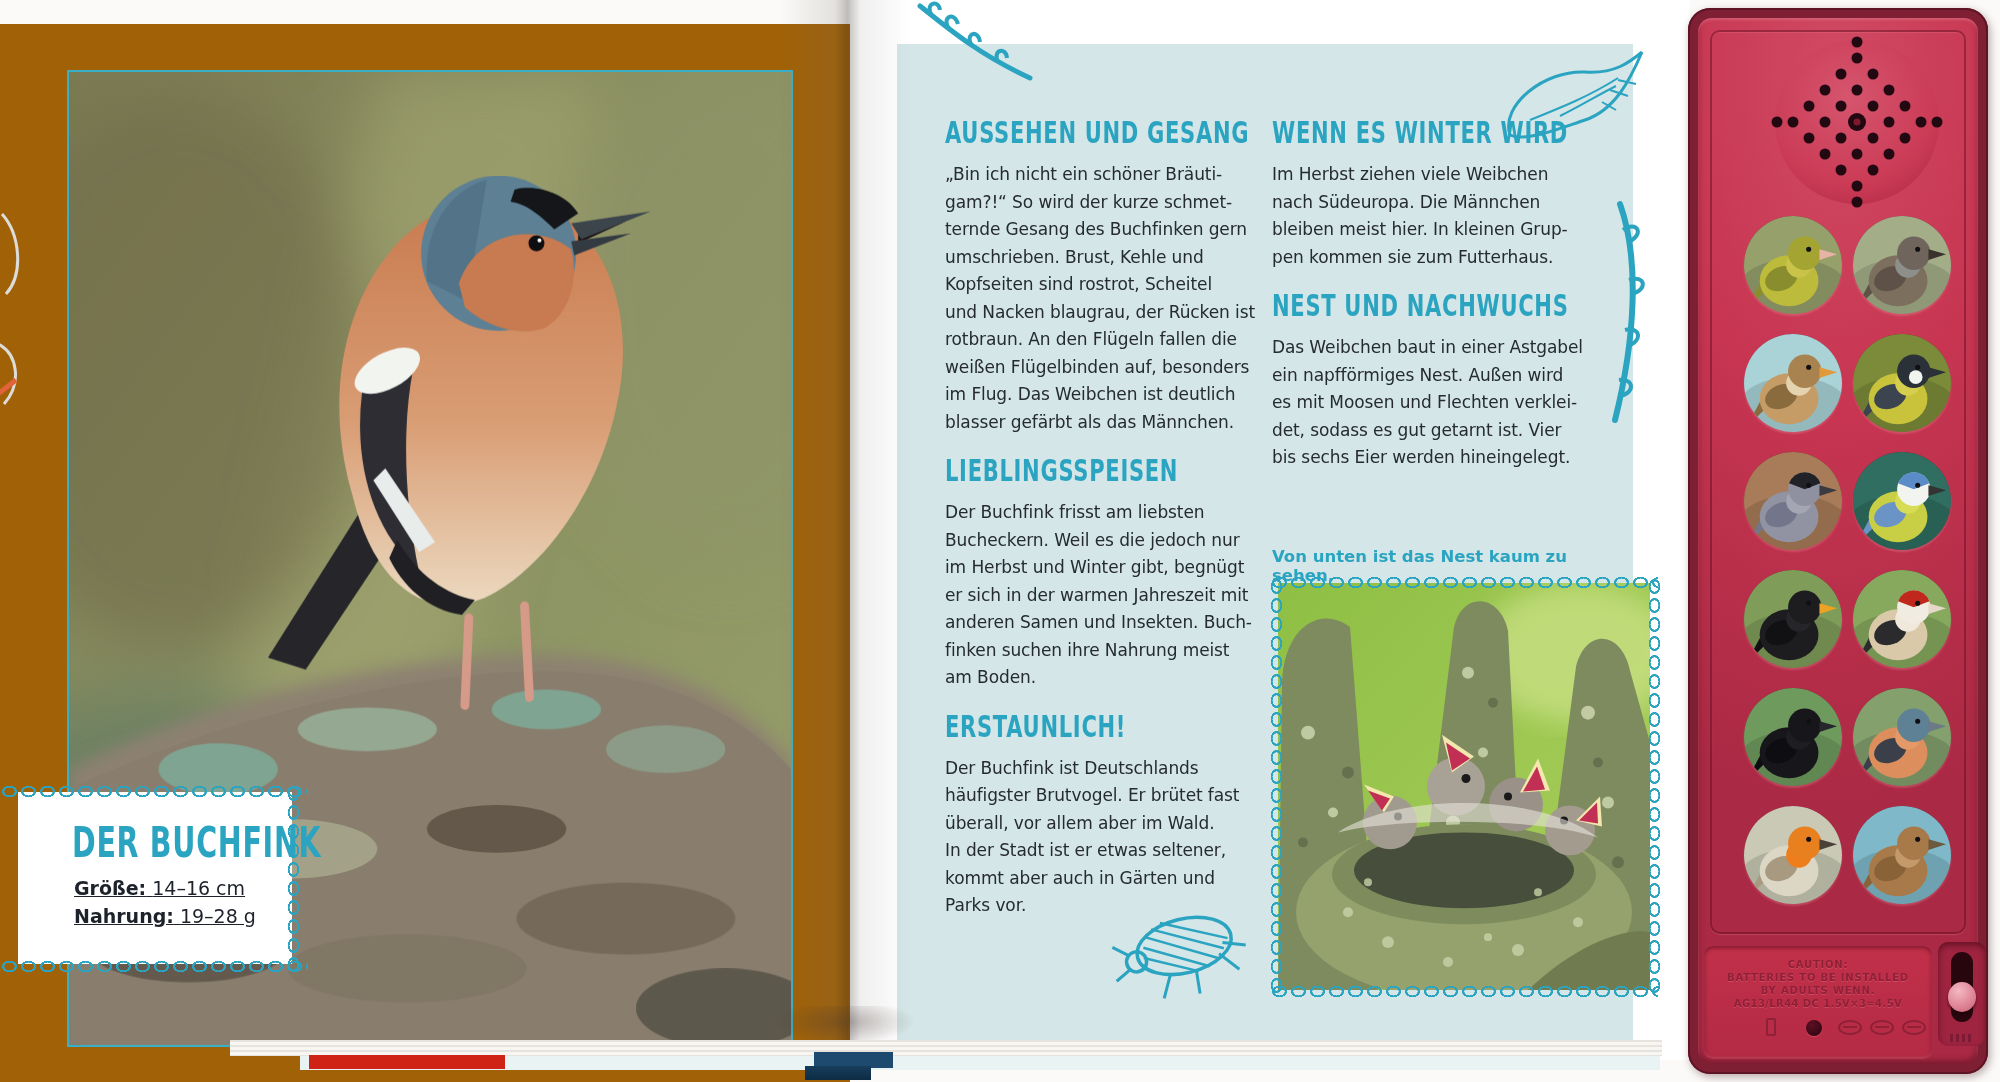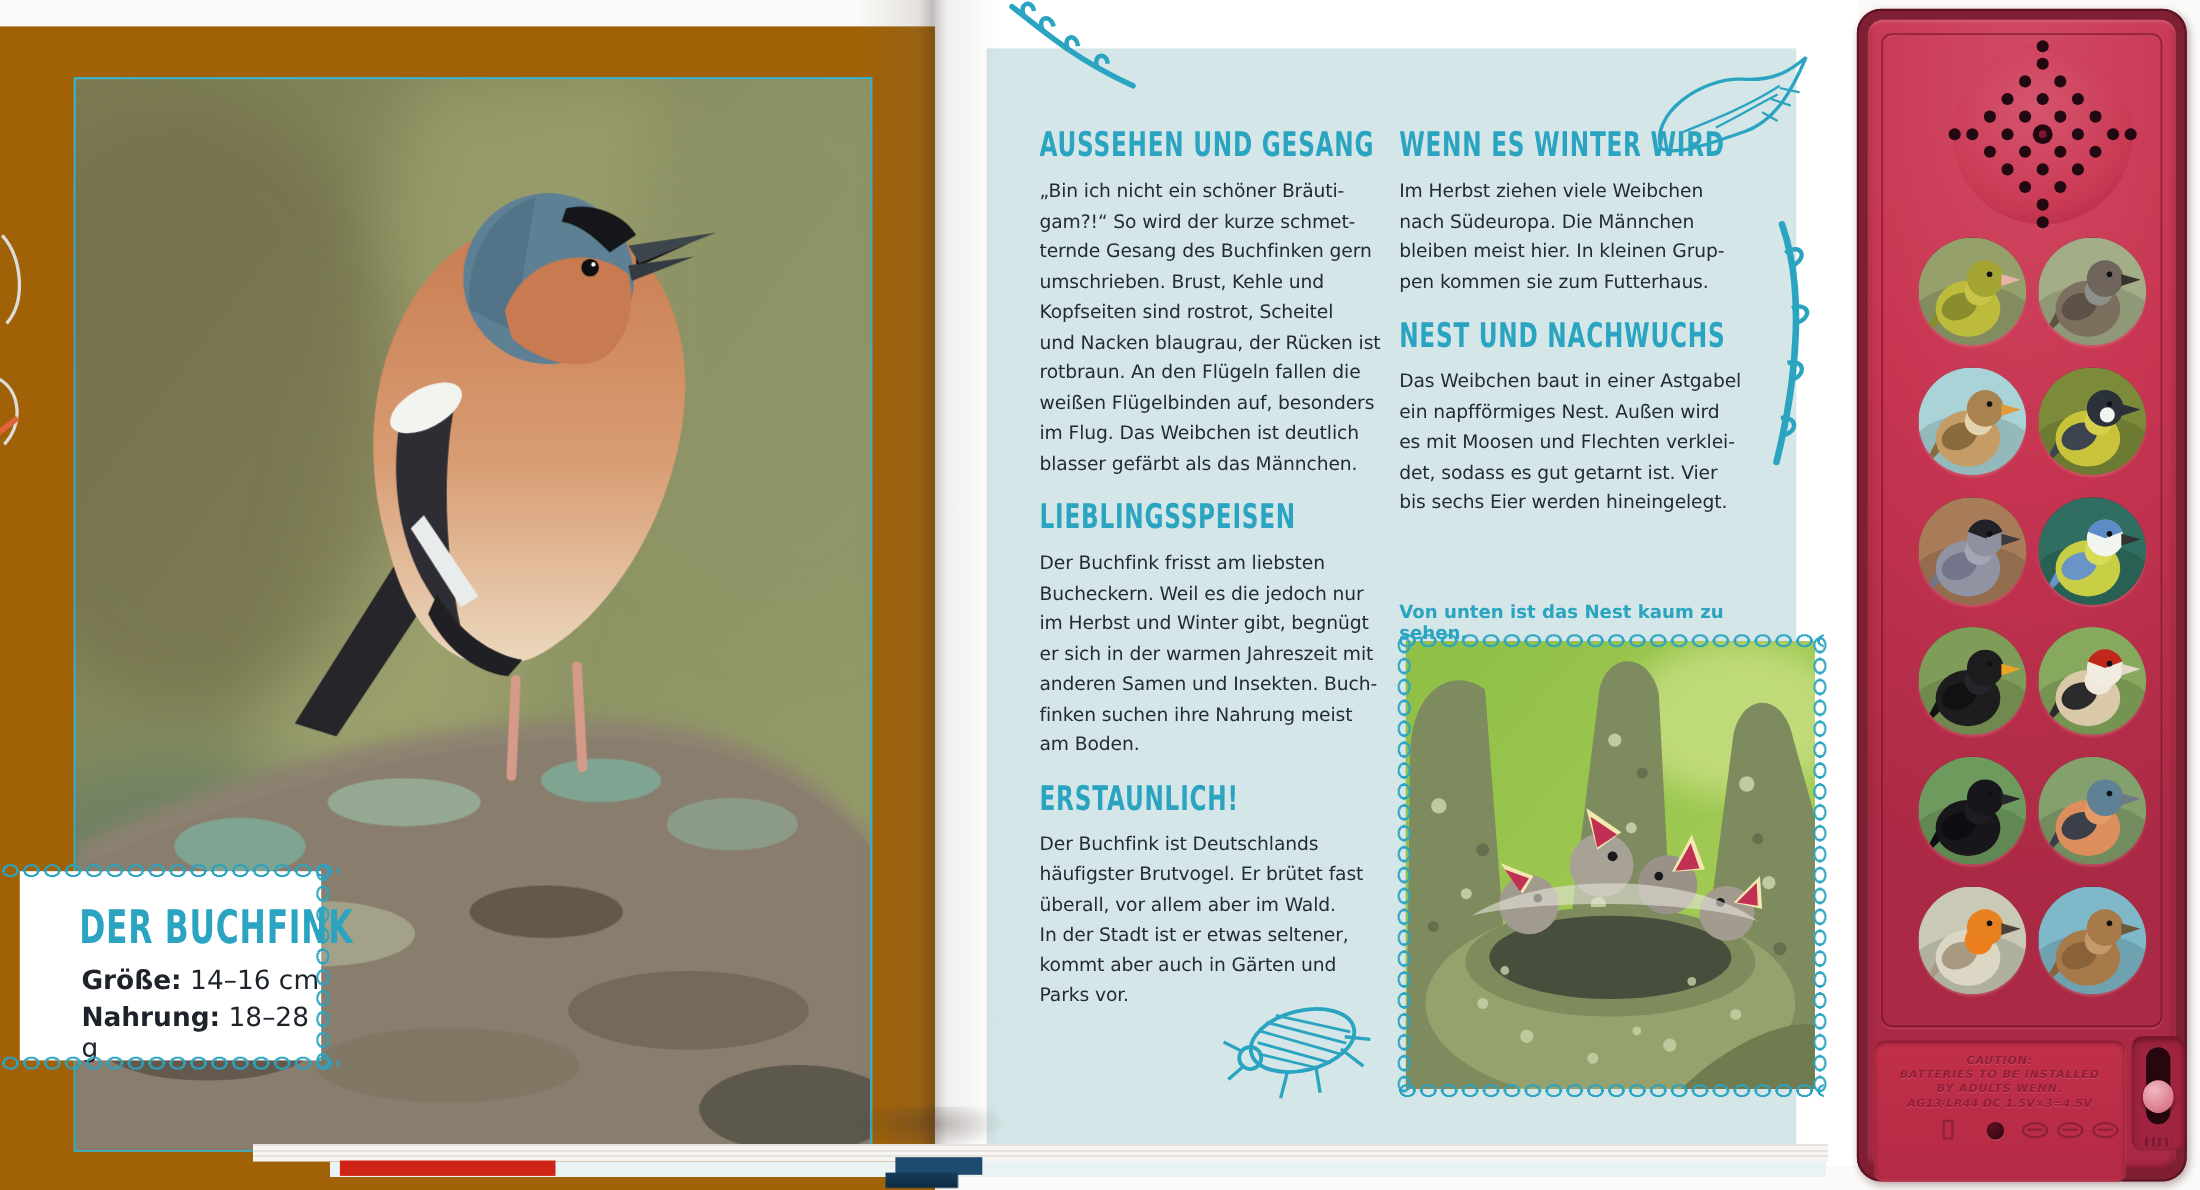--- a/index.html
+++ b/index.html
@@ -27,21 +27,21 @@
   .chain-v{position:absolute;width:22px;
     background-image:radial-gradient(7px 9px at 50% 50%, rgba(0,0,0,0) 56%, var(--teal) 58% 82%, rgba(0,0,0,0) 84%);
     background-size:17px 19px;background-repeat:repeat-y;background-position:50% 0;}
 
   .factbox{position:absolute;left:18px;top:768px;width:274px;height:172px;background:#fff;}
   .factbox .chain-top{left:-18px;width:308px;top:-12px;}
   .factbox .chain-bot{left:-18px;width:308px;bottom:-13px;}
   .factbox .chain-right{right:-12px;top:-8px;bottom:-8px;}
   .fact-title{color:var(--teal);font-size:42px;font-weight:700;margin:26px 0 10px 54px;white-space:nowrap;}
   .fact-title>span,.hd>span{display:inline-block;transform:scaleX(.68);transform-origin:0 60%;letter-spacing:1px;}
-  .fact-line{margin:2px 0 6px 56px;font-size:24px;color:#1d222b;}
+  .fact-line{margin:2px 0 6px 56px;font-size:19px;color:#1d222b;text-decoration:underline;}
   .fact-line b{font-weight:700;}
 
   
   .panel{position:absolute;left:47px;top:44px;width:736px;height:998px;background:var(--panel);}
   .col{position:absolute;top:112px;width:330px;}
   .col1{left:95px;} .col2{left:422px;}
   .hd{color:var(--teal);font-size:31px;font-weight:700;white-space:nowrap;line-height:40px;margin-top:14px;}
   .col .hd:first-child{margin-top:0;}
   .body{white-space:pre-line;font-size:17px;line-height:27.5px;color:var(--ink);
     letter-spacing:-.1px;margin:9px 0 14px;}
@@ -76,23 +76,23 @@
     box-shadow:inset 0 0 0 2px #5e1424, 2px 3px 8px rgba(60,10,20,.35);}
   .face{position:absolute;left:10px;top:10px;width:280px;height:1046px;border-radius:14px;
     background:radial-gradient(140% 70% at 50% 6%,#d14a63 0%,var(--module-red) 45%,#aa2944 100%);
     box-shadow:inset 0 2px 3px rgba(255,160,175,.35), inset 0 -3px 6px rgba(60,5,15,.5);}
   .face-groove{position:absolute;left:12px;top:12px;right:12px;bottom:130px;border-radius:10px;
     border:2px solid rgba(90,10,28,.45);box-shadow:0 1px 1px rgba(255,150,165,.25), inset 0 1px 1px rgba(255,150,165,.2);}
   .speaker{position:absolute;left:71px;top:16px;width:176px;height:176px;}
   .bird-btn{position:absolute;width:98px;height:98px;border-radius:50%;overflow:hidden;cursor:pointer;
     box-shadow:inset 0 9px 12px rgba(40,0,10,.55), inset 0 -3px 6px rgba(255,255,255,.14), 0 2px 2px rgba(255,170,180,.25);}
   .bird-btn svg{display:block;width:100%;height:100%;}
-  .battery{position:absolute;left:6px;top:928px;width:228px;height:128px;border-radius:9px;
+  .battery{position:absolute;left:6px;top:928px;width:228px;height:112px;border-radius:9px;
     background:linear-gradient(180deg,#c23049,#b42a45);
-    box-shadow:inset 0 2px 4px rgba(70,5,20,.55), inset 0 -1px 2px rgba(255,150,165,.25), 0 1px 1px rgba(255,150,165,.2);font-style:italic;}
+    box-shadow:inset 0 2px 4px rgba(70,5,20,.55), inset 0 -1px 2px rgba(255,150,165,.25), 0 1px 1px rgba(255,150,165,.2);}
   .caution{margin-top:12px;text-align:center;color:#8e2038;font-size:10px;line-height:13px;
     letter-spacing:.8px;font-weight:700;text-shadow:0 1px 0 rgba(255,140,160,.28);}
   .caution .sm{font-size:10px;letter-spacing:.4px;}
   .bat-icons{position:absolute;left:0;right:0;top:70px;height:26px;}
   .bat-icons i{position:absolute;display:block;}
   .icon-tag{left:62px;top:2px;width:10px;height:18px;border:2px solid #8e2038;border-radius:2px;}
   .icon-screw{left:102px;top:4px;width:16px;height:16px;border-radius:50%;
     background:radial-gradient(circle at 35% 30%,#5c0f22,#2a060f);box-shadow:0 1px 1px rgba(255,150,165,.3);}
   .icon-cell{width:24px;height:15px;border:2px solid #8e2038;border-radius:50%;top:4px;}
   .icon-cell:after{content:"";position:absolute;left:3px;right:3px;top:4px;border-top:2px solid #8e2038;}
@@ -185,21 +185,21 @@
 
     <div class="factbox">
       <div class="chain-h chain-top"></div>
       <div class="chain-h chain-bot"></div>
       <div class="chain-v chain-right"></div>
       <h1 class="fact-title"><span>DER BUCHFINK</span></h1>
       <div class="fact-line">
         <b>Größe:</b> <span>14–16 cm</span>
       </div>
       <div class="fact-line">
-        <b>Nahrung:</b> <span>18–28 g</span>
+        <b>Nahrung:</b> <span>19–28 g</span>
       </div>
     </div>
   </section>
 
   <section class="page-right">
     <div class="panel"></div>
 
     <svg class="doodle" style="left:60px;top:0" width="130" height="100">
       <path d="M10,6 C40,30 70,55 120,78" stroke="#2aa4c0" stroke-width="5" fill="none" stroke-linecap="round"></path>
       <path d="M22,16 C14,4 28,-2 30,10 M40,30 C30,18 44,10 48,24 M62,46 C54,34 68,28 70,42 M88,62 C82,50 96,46 97,58" stroke="#2aa4c0" stroke-width="4" fill="none"></path>

